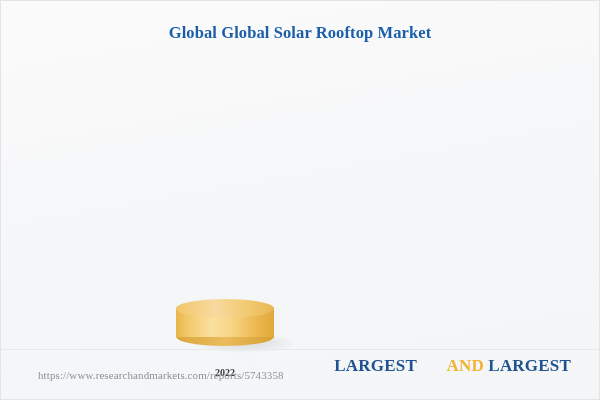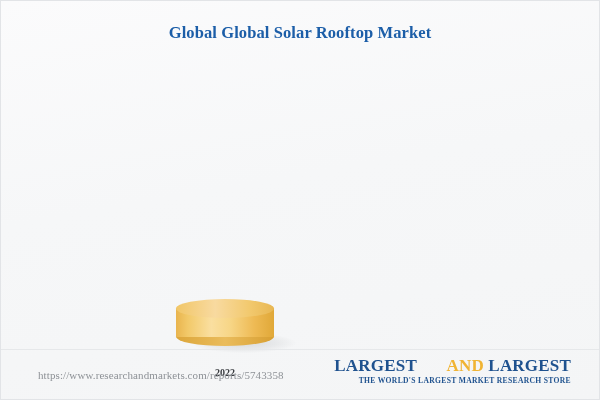--- a/index.html
+++ b/index.html
@@ -218,16 +218,15 @@
 
 
   </div>
 
   <div class="footer-rule"></div>
 
   <div class="source-url">https://www.researchandmarkets.com/reports/5743358</div>
 
   <div class="logo">
     <div class="logo-word"><span class="logo-research">LARGEST</span><span class="logo-and"> AND </span><span class="logo-markets">LARGEST</span></div>
-    <div class="logo-tag">THE WORLD'S LARGEST MARKET RESEARCH STORE</div>
   </div>
 
 </div>
 
 </body></html>

